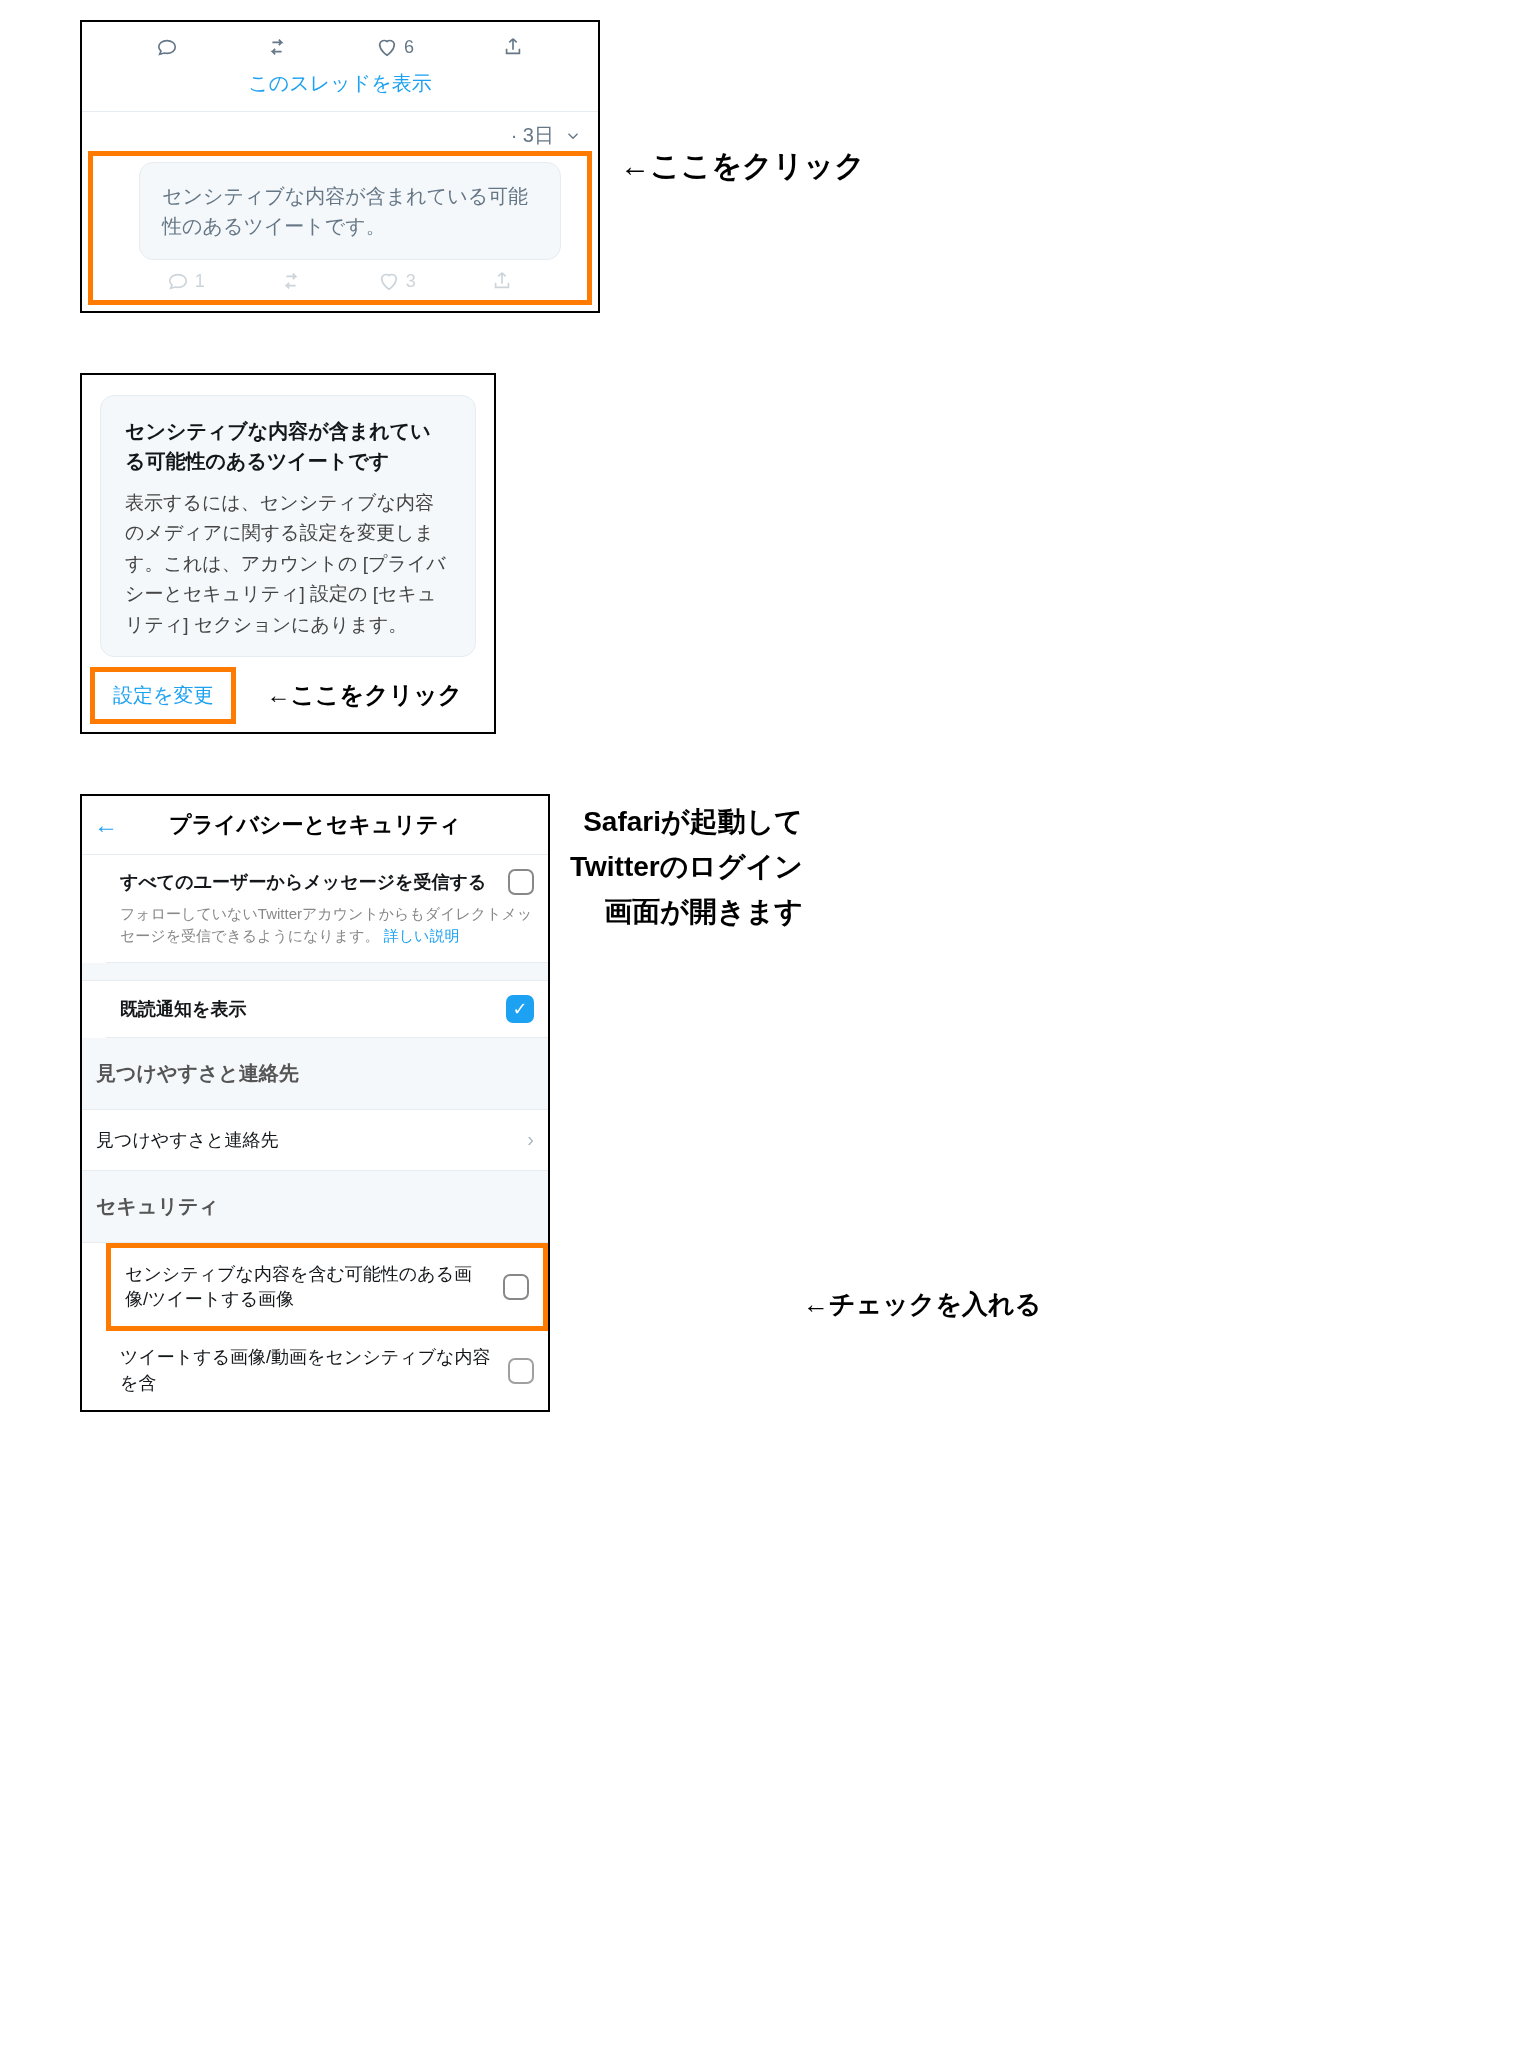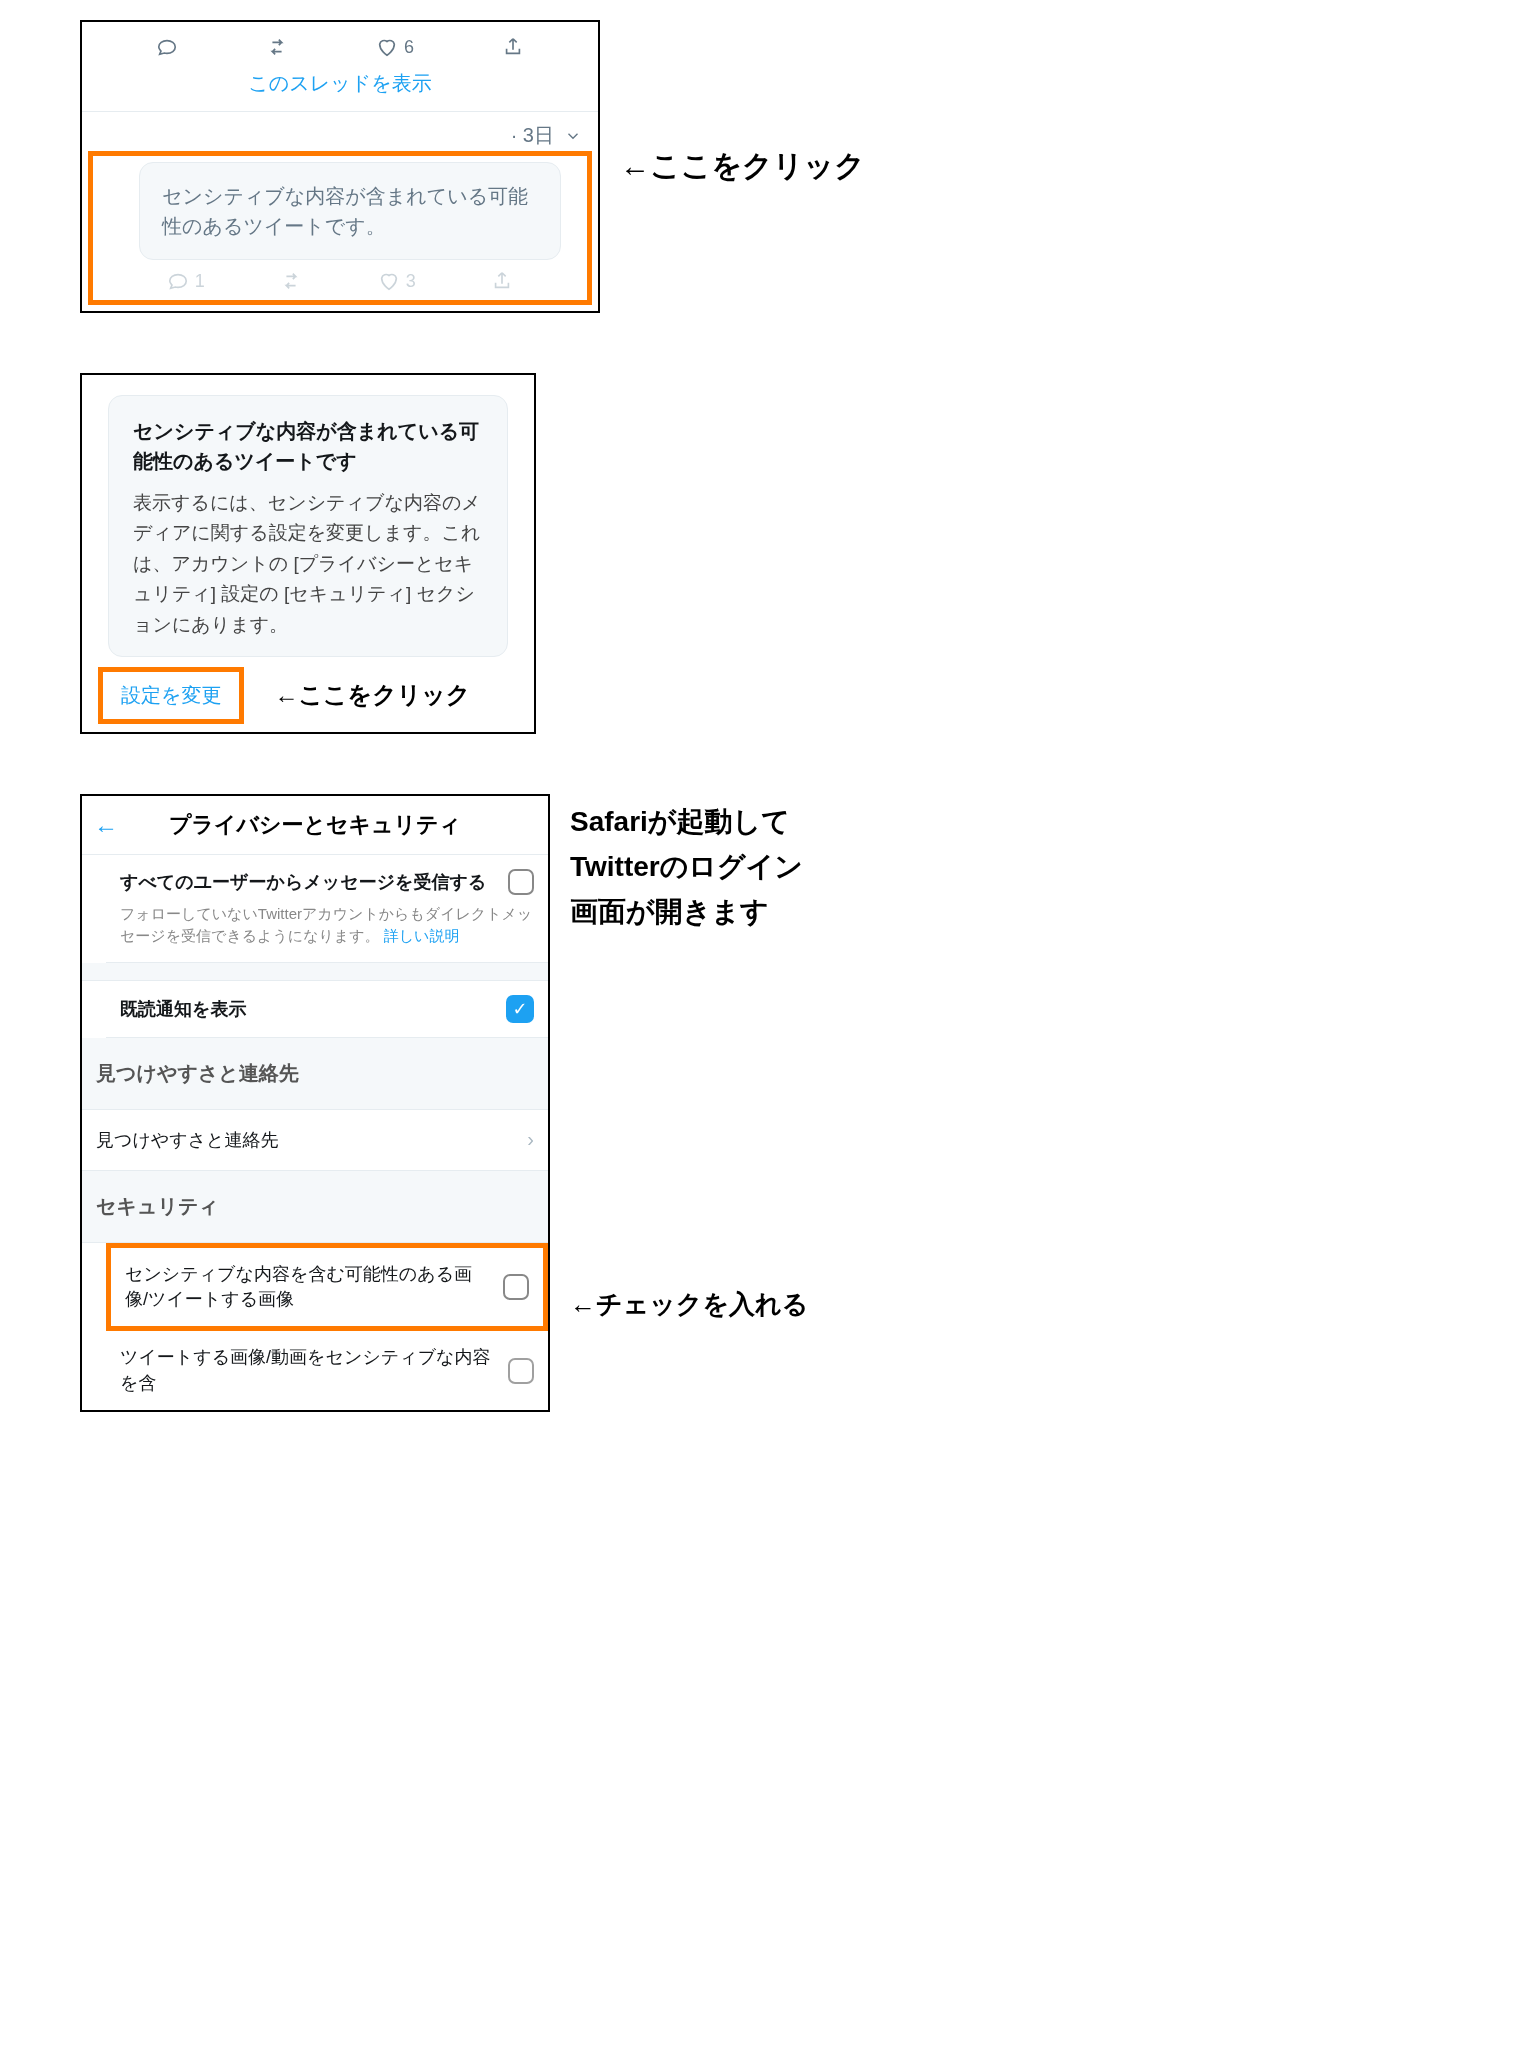--- a/index.html
+++ b/index.html
@@ -69,21 +69,21 @@
   .faded .act { opacity: 0.6; }
   .arrow-note {
     font-size: 30px;
     font-weight: 600;
     color: #000;
     display: flex;
     align-items: center;
     gap: 4px;
   }
   
-  .p2 { width: 456px; padding: 20px 8px 8px; position: relative; }
+  .p2 { width: 416px; padding: 20px 0 8px; position: relative; }
   .sens-card {
     background: #f5f8fa;
     border: 1px solid #e6ecf0;
     border-radius: 14px;
     padding: 20px 24px 16px;
     margin: 0 18px 0 18px;
     color: #14171a;
   }
   .sens-title { font-weight: 700; font-size: 20px; line-height: 1.5; margin-bottom: 12px; }
   .sens-body { color: #444; font-size: 19px; line-height: 1.6; }
@@ -153,21 +153,21 @@
     align-self: flex-start;
     margin-top: 6px;
   }
   .side-check {
     font-size: 26px;
     font-weight: 600;
     align-self: flex-end;
     margin-bottom: 90px;
   }
   .row3 { align-items: stretch; }
-  .col-right { display: flex; flex-direction: column; justify-content: space-between; }
+  .col-right { display: flex; flex-direction: row; justify-content: space-between; text-align: right; }
   svg.icon { width: 22px; height: 22px; stroke: currentColor; fill: none; stroke-width: 1.8; }
 </style>
 </head>
 <body>
 
 <div class="page">
 
   <div class="row">
     <div class="panel-border p1">
       <div class="tweet-actions">

